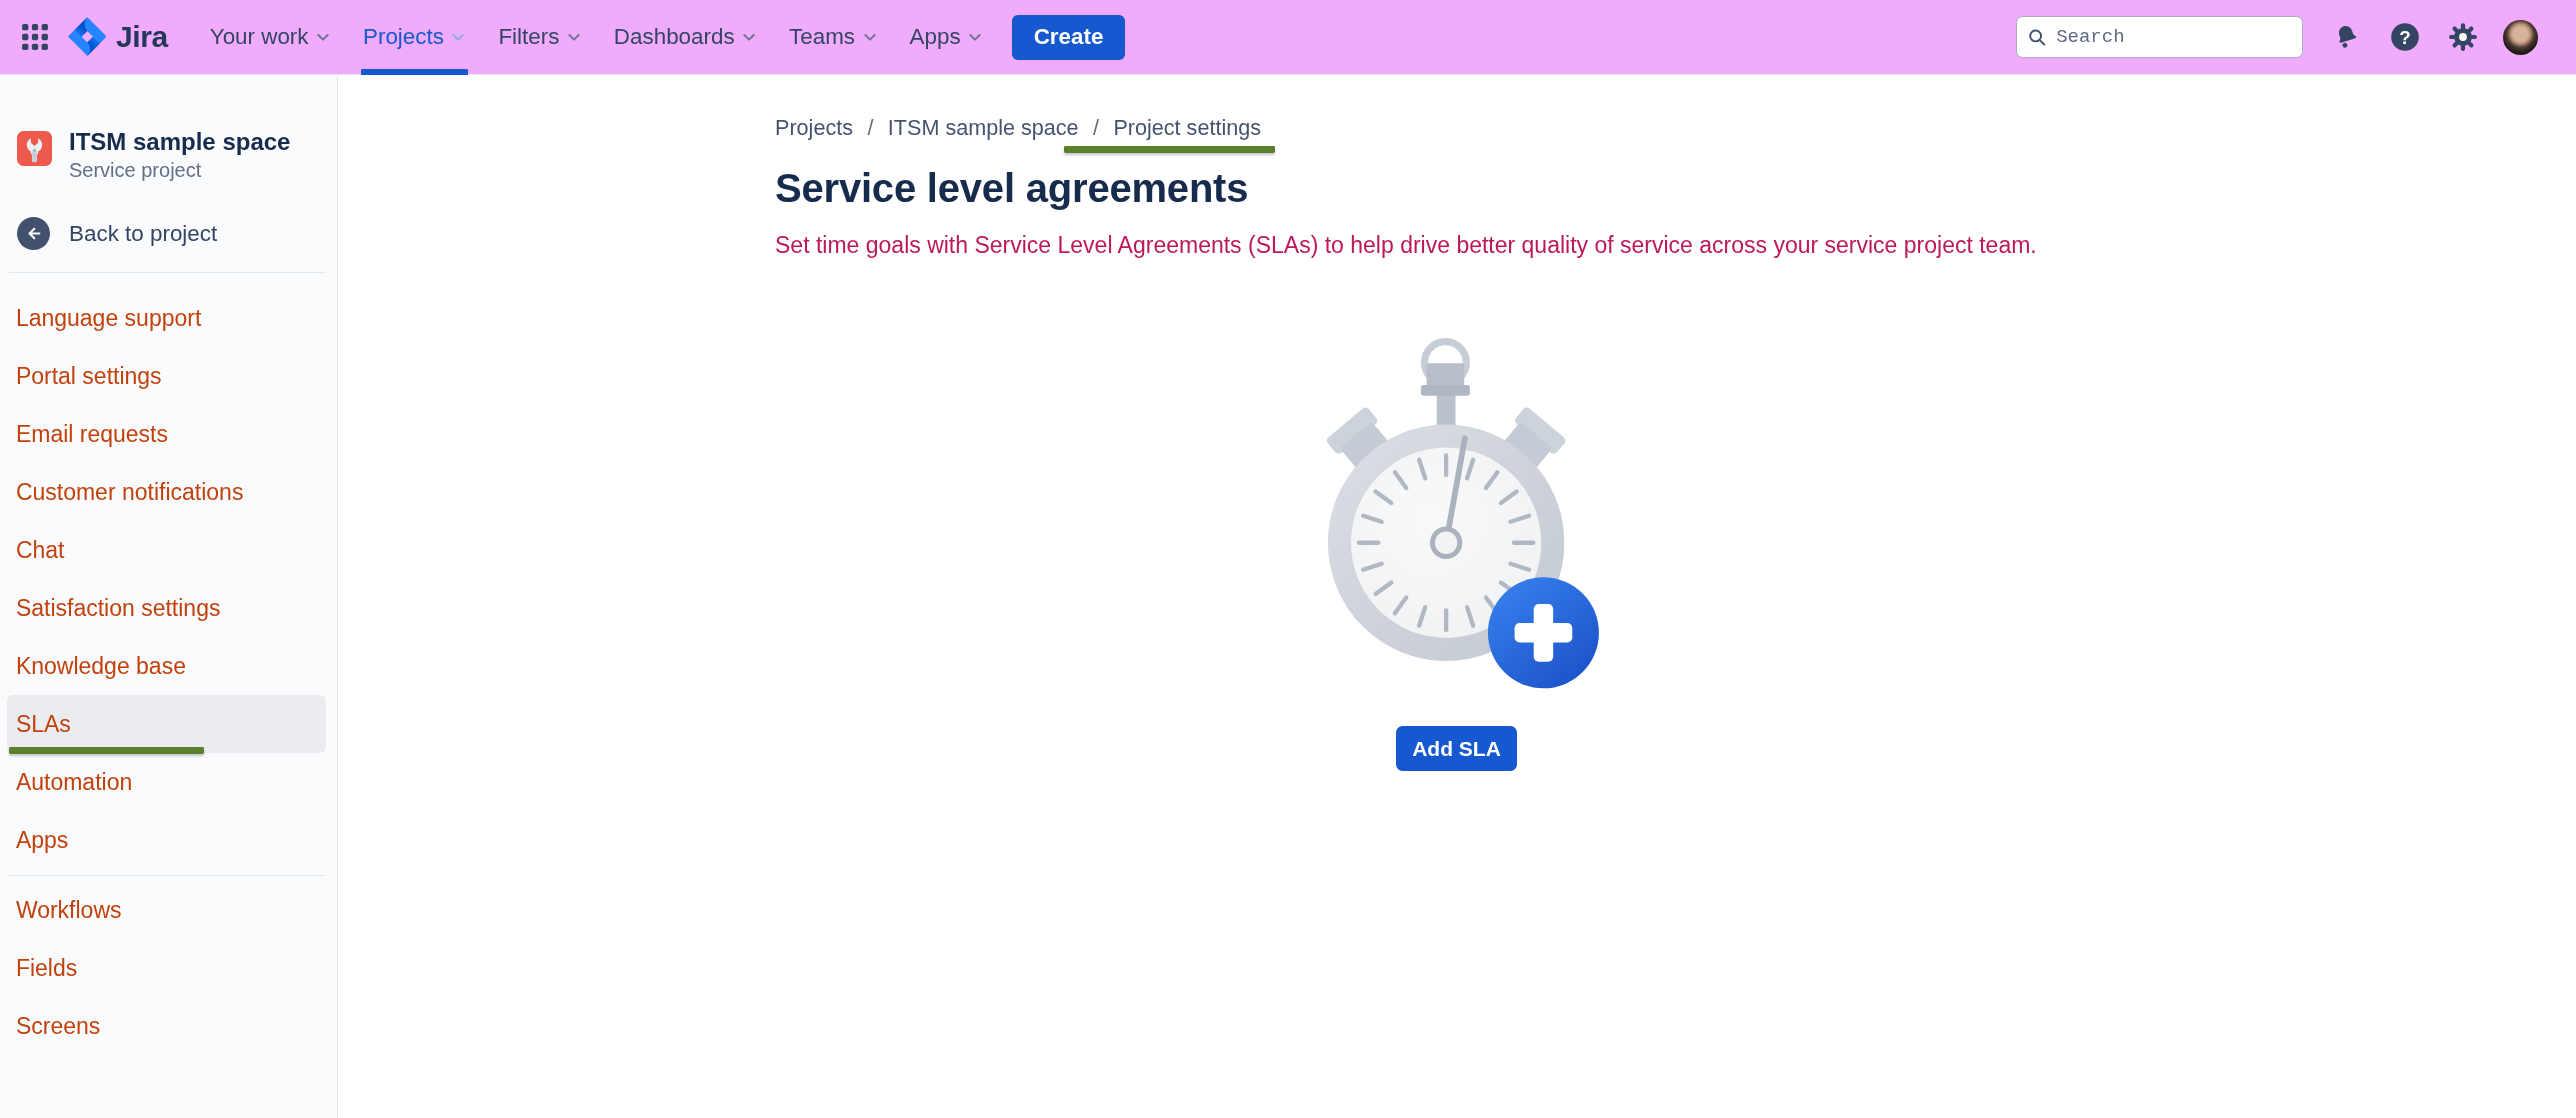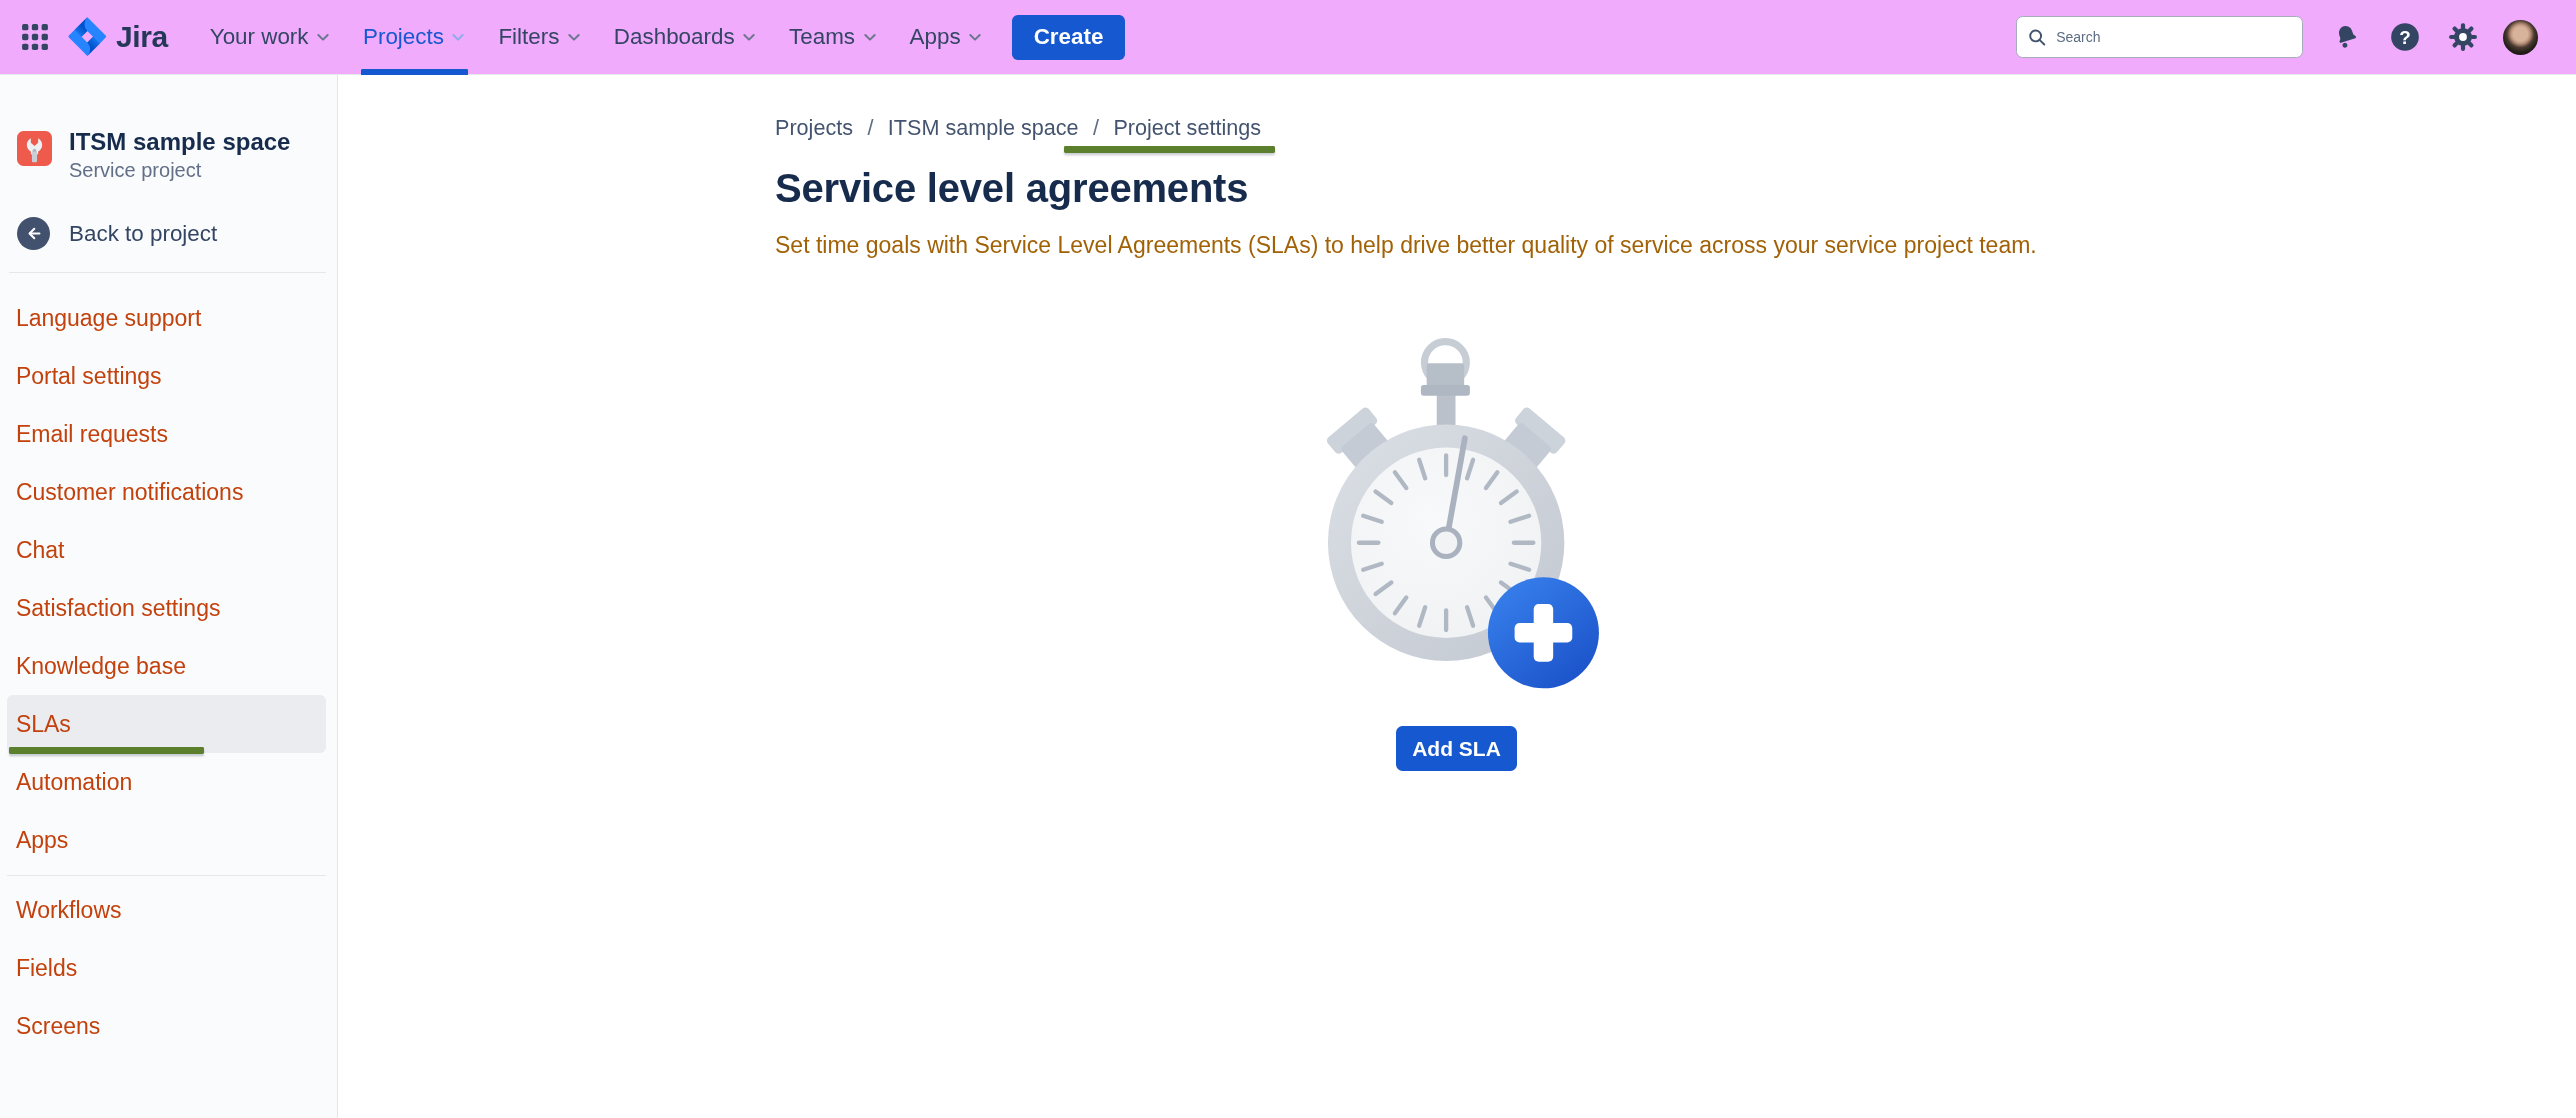--- a/index.html
+++ b/index.html
@@ -26,22 +26,22 @@
   .navitem.active .chev { stroke:#8FAAE8; }
   .navitem.active::after { content:""; position:absolute; left:14.4px; right:14.4px;
              bottom:-1.4px; height:6.5px; background:#1558D0; border-radius:1.4px 1.4px 0 0; }
   .create-btn { margin-left:13px; height:45px; padding:0 21.6px; border:none;
              border-radius:5.8px; background:#1558D0; color:#fff; font-size:22.4px;
              font-weight:600; font-family:inherit; cursor:pointer; flex:none; }
   .nav-spacer { flex:1; }
   .search { display:flex; align-items:center; gap:8.7px; width:287px; height:42px;
             border:1.4px solid #A5ADBA; border-radius:6.5px; padding:0 10px;
             margin-right:26px; background:#fff; flex:none; }
-  .search input { border:none; outline:none; width:100%; font-size:14px;
-            color:#172B4D; font-family:Liberation Sans, sans-serif; background:transparent; }
+  .search input { border:none; outline:none; width:100%; font-size:19px;
+            color:#172B4D; font-family:Liberation Mono, monospace; background:transparent; }
   .search input::placeholder { color:#5E6C84; }
   .navicons { display:flex; align-items:center; gap:23px; }
   .avatar { width:35px; height:35px; border-radius:50%; border:none; cursor:pointer;
             flex:none;
             background:radial-gradient(circle at 50% 40%, #D8B39B 0 26%, #B98F78 36%,
                        #4A3A30 50%, #221C18 68%, #15110E 100%); }
 
   
   .sidebar { position:absolute; left:0; top:75px; width:338px; height:1043px;
              background:#FAFBFC; border-right:1.4px solid #E3E6EB; }
@@ -71,21 +71,21 @@
   .breadcrumb { position:absolute; left:437px; top:40px; display:flex;
                 align-items:center; gap:14.4px; font-size:21.6px; color:#44546F; }
   .breadcrumb a { color:#44546F; text-decoration:none; cursor:pointer; }
   .breadcrumb .sep { color:#5E6C84; }
   .bc-underline { position:absolute; left:726px; top:71px; width:211px; height:6.5px;
                 border-radius:1.4px; background:#5C7F2E;
                 box-shadow:0 2.2px 2.2px rgba(9,30,66,0.22); }
   .page-title { position:absolute; left:437px; top:91px; font-size:40px;
                 font-weight:700; color:#172B4D; letter-spacing:-0.2px; }
   .page-desc { position:absolute; left:437px; top:157px; font-size:23px;
-               color:#a16207; }
+               color:#be185d; }
   .empty-illo { position:absolute; left:973px; top:258px; }
   .add-sla-btn { position:absolute; left:1058px; top:651px; width:121px; height:45px;
                 border:none; border-radius:6.5px; background:#1558D0; color:#fff;
                 font-size:21px; font-weight:600; font-family:inherit; cursor:pointer; }
 </style>
 </head>
 <body>
 
 <div class="page">
 

